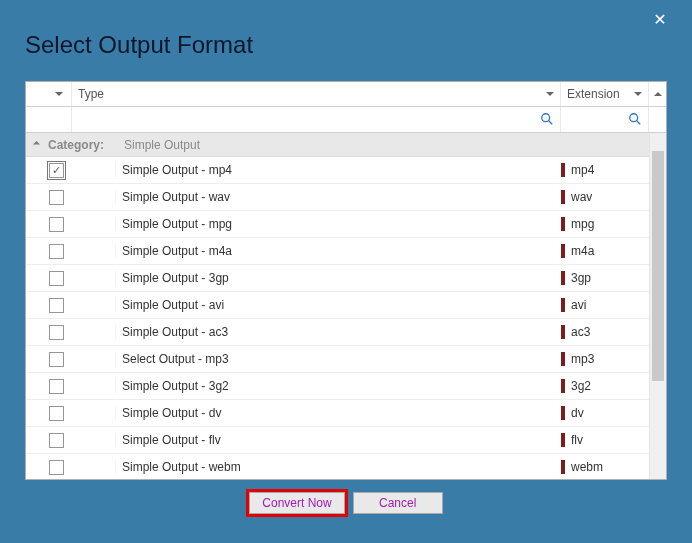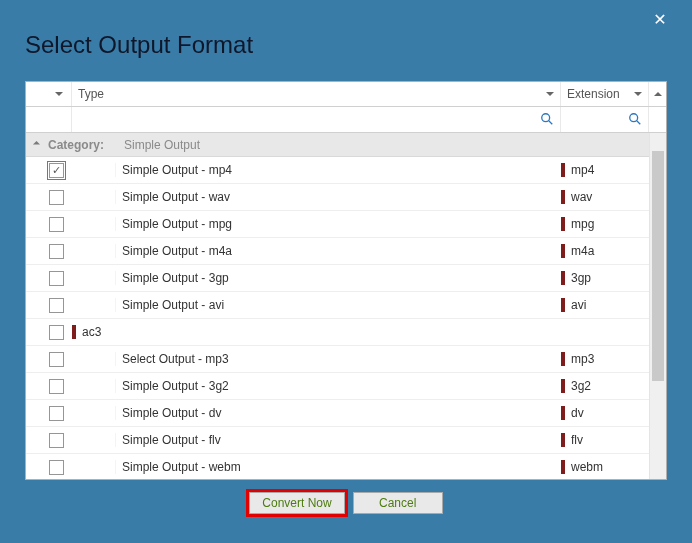--- a/index.html
+++ b/index.html
@@ -189,21 +189,21 @@
     justify-content: center;
     align-items: flex-start;
     gap: 8px;
   }
   .btn {
     min-width: 90px;
     padding: 3px 12px;
     background: #e9e9e9;
     border: 1px solid #a9a9a9;
     font-size: 12px;
-    color: #4d7c0f;
+    color: #a21caf;
     cursor: pointer;
     font-family: inherit;
   }
   .btn.primary {
     box-shadow: 0 0 0 3px #e30000;
   }
   .hc-scroll .up-caret{
     width: 0; height: 0;
     border-left: 4px solid transparent;
     border-right: 4px solid transparent;
@@ -306,20 +306,21 @@
               <div class="cell-check">
                 <div class="chk"></div>
               </div>
               <div class="cell-type">Simple Output - avi</div>
               <div class="cell-ext">avi</div>
             </div>
             <div class="data-row">
               <div class="cell-check">
                 <div class="chk"></div>
               </div>
+              <div class="cell-type">Simple Output - ac3</div>
               <div class="cell-ext">ac3</div>
             </div>
             <div class="data-row">
               <div class="cell-check">
                 <div class="chk"></div>
               </div>
               <div class="cell-type">Select Output - mp3</div>
               <div class="cell-ext">mp3</div>
             </div>
             <div class="data-row">

